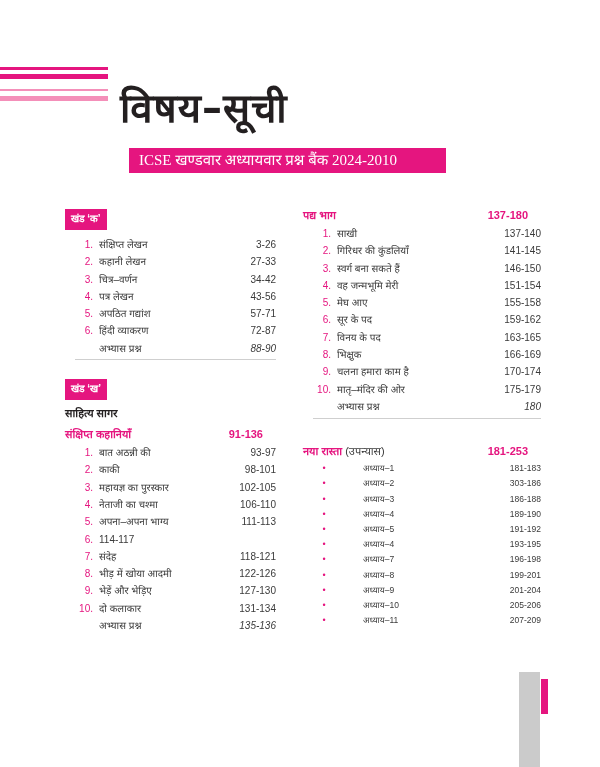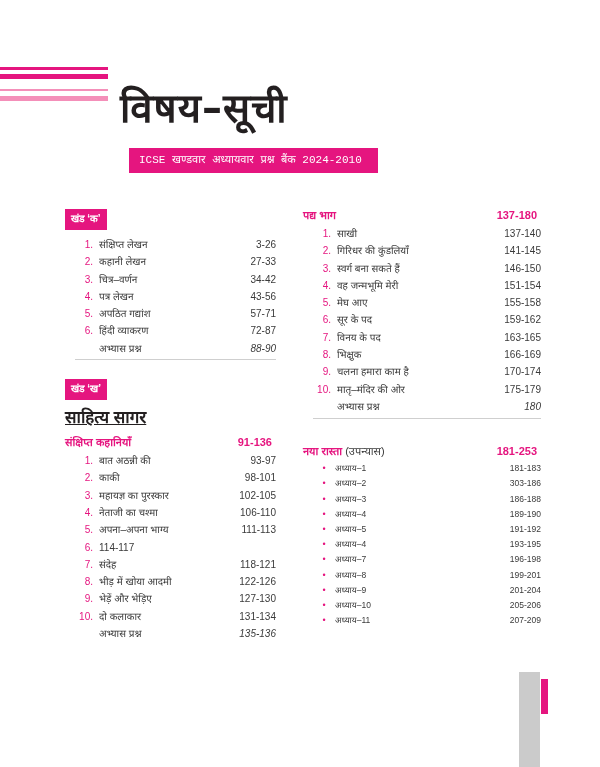--- a/index.html
+++ b/index.html
@@ -7,48 +7,48 @@
          font-family: "DejaVu Sans", "Liberation Sans", sans-serif; color: #3a3a3a; }
 
   .deco-line { position: absolute; left: 0; width: 108px; }
   .l1 { top: 67px; height: 3px; background: #e5157f; }
   .l2 { top: 74px; height: 5px; background: #e5157f; }
   .l3 { top: 89px; height: 2px; background: #f48fb9; }
   .l4 { top: 96px; height: 5px; background: #f48fb9; }
 
   .title { position: absolute; left: 120px; top: 82px; font-size: 40px; font-weight: bold;
            color: #231f20; letter-spacing: 1px; line-height: 52px; }
-  .subtitle-bar { position: absolute; left: 129px; top: 148px; width: 249px; height: 25px;
-                  background: #e5157f; color: #fff; font-size: 11px; line-height: 25px;
-                  padding-left: 10px; box-sizing: border-box; font-family: Liberation Mono, monospace; }
+  .subtitle-bar { position: absolute; left: 129px; top: 148px; width: 317px; height: 25px;
+                  background: #e5157f; color: #fff; font-size: 15px; line-height: 25px;
+                  padding-left: 10px; box-sizing: border-box; font-family: Liberation Serif, serif; }
 
   .col { position: absolute; width: 200px; font-family: "Liberation Sans", sans-serif; }
   .col-left { left: 75px; top: 208px; width: 201px; }
   .col-right { left: 313px; top: 207px; width: 228px; }
 
   .khand-tag { display: inline-block; background: #e5157f; color: #fff; font-size: 10px;
                font-weight: bold; padding: 1px 6px 2px 6px; line-height: 18px; margin-left: -10px; }
-  .sub-head { font-size: 17px; font-weight: bold; color: #231f20; margin: 5px 0 0 -10px; text-decoration: underline; }
+  .sub-head { font-size: 11px; font-weight: bold; color: #231f20; margin: 5px 0 0 -10px; }
 
   .sec-head { display: flex; justify-content: space-between; font-size: 11px; font-weight: bold;
-              color: #e5157f; margin: 6px 4px 2px -10px; line-height: 16px; }
+              color: #e5157f; margin: 6px 13px 2px -10px; line-height: 16px; }
   .sec-head .paren { color: #3a3a3a; font-weight: normal; }
 
   .row { display: flex; align-items: center; font-size: 10px; line-height: 17.3px; color: #3a3a3a; }
   .row .num { width: 18px; color: #e5157f; text-align: right; padding-right: 6px; flex: none; }
   .row .label { flex: 1; }
   .row .pages { text-align: center; }
   .row.practice .pages { font-style: italic; }
   .row.practice .num { color: transparent; }
 
   .sep { border-top: 1px solid #cfcfcf; margin: 2px 0 0 0; }
 
   .brow { display: flex; align-items: center; font-size: 8.5px; line-height: 15.2px; color: #3a3a3a; }
   .brow .bullet { width: 22px; text-align: center; color: #e5157f; font-size: 9px; flex: none; }
-  .brow .label { flex: 1; }
+  .brow .label { flex: 1; margin-left: 28px; }
   .brow .pages { }
 
   .right-sep { border-top: 1px solid #cfcfcf; margin: 3px 0 0 0; }
 
   .page-tab-gray { position: absolute; left: 519px; top: 672px; width: 21px; height: 95px; background: #cbcbcb; }
   .page-tab-pink { position: absolute; left: 541px; top: 679px; width: 7px; height: 35px; background: #e5157f; }
 </style>
 </head>
 <body>
 

